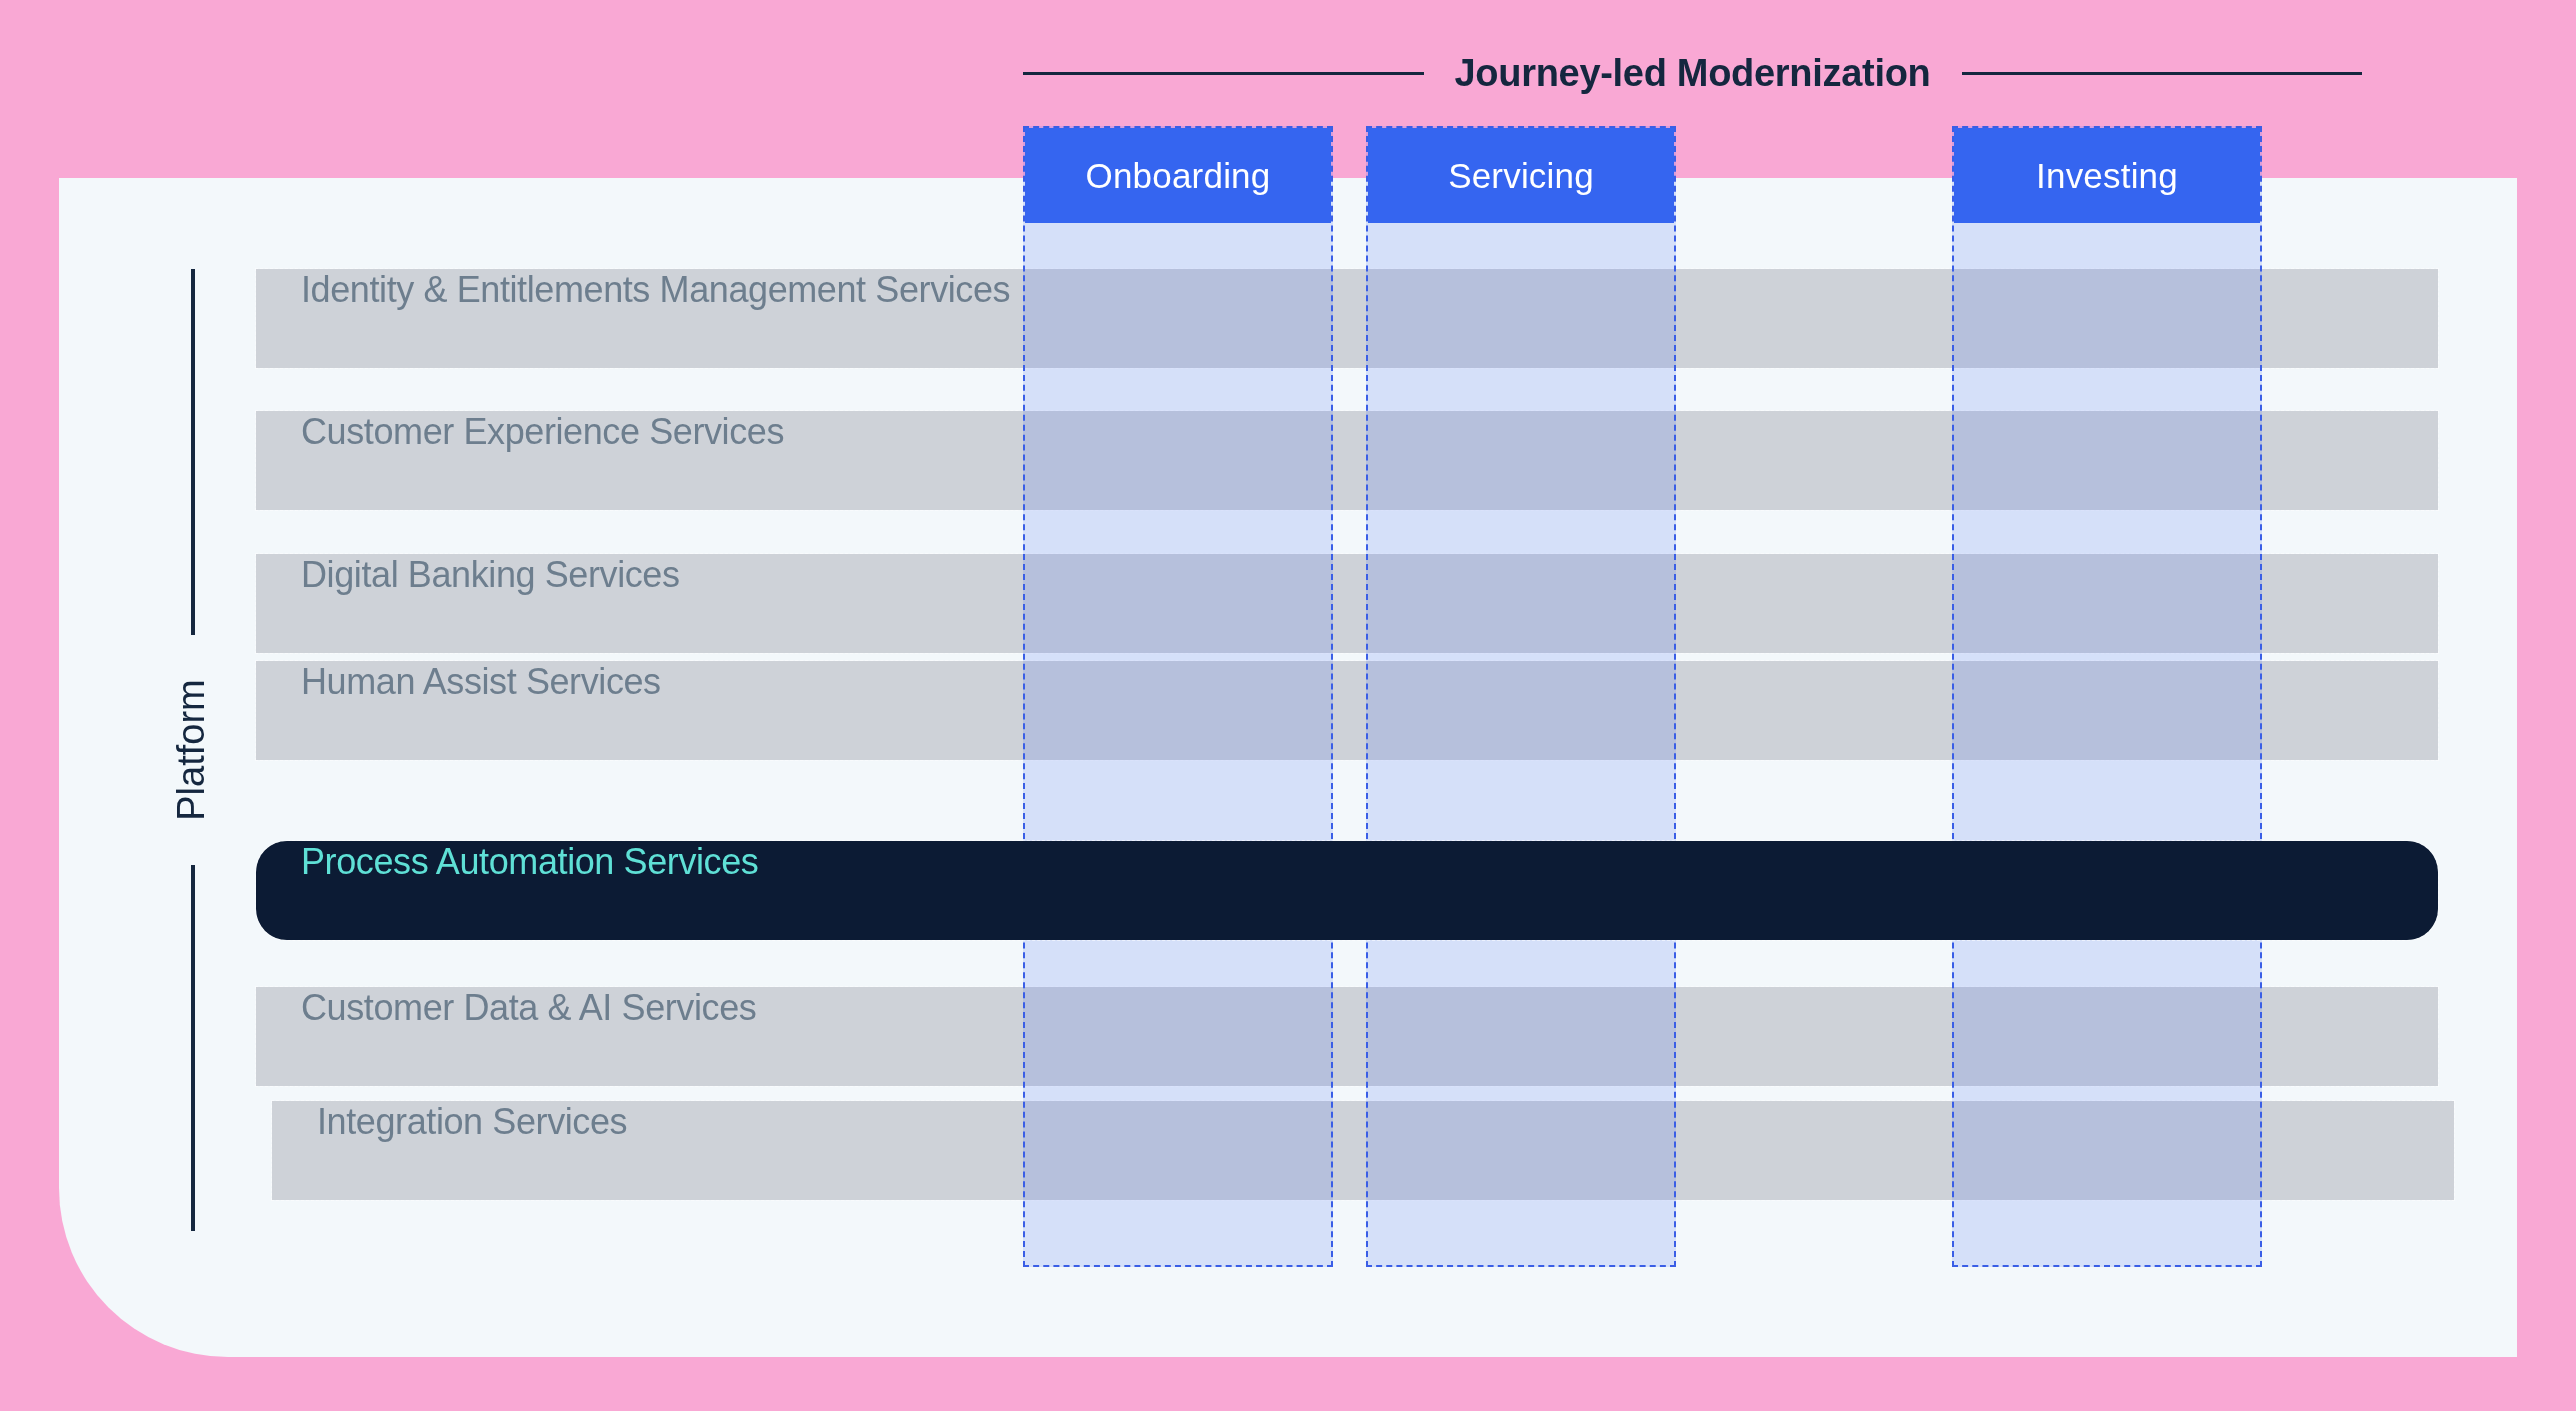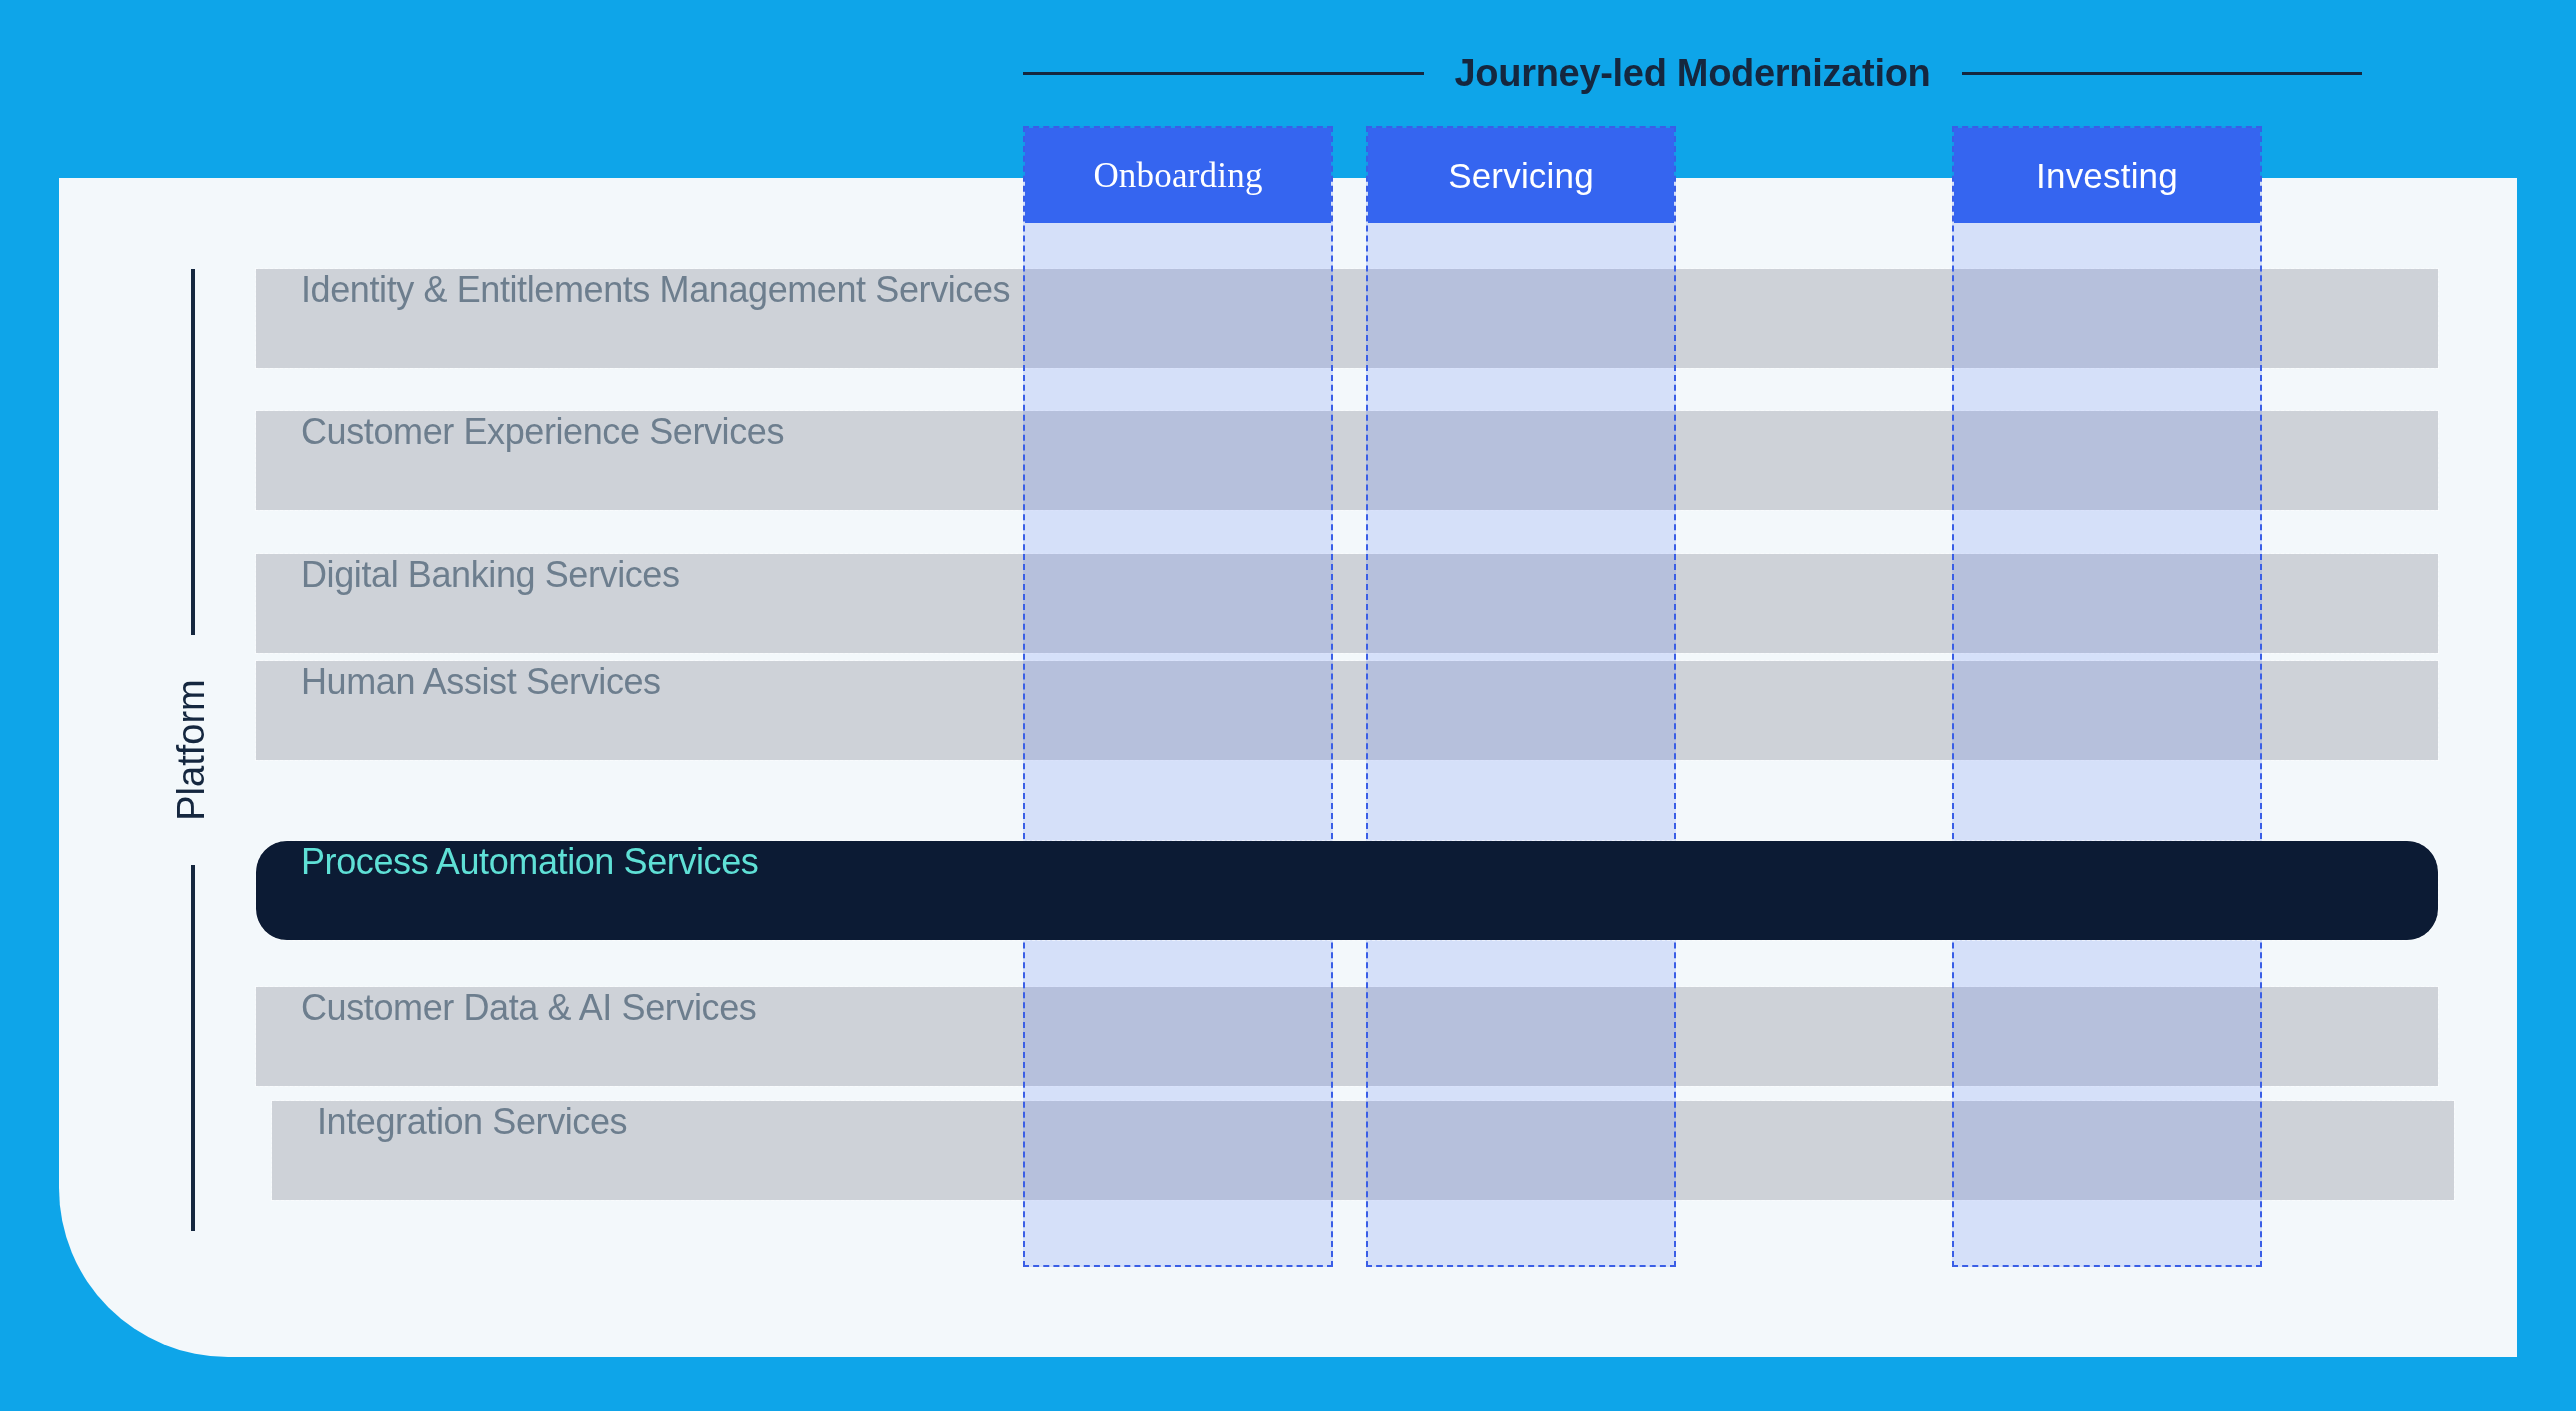--- a/index.html
+++ b/index.html
@@ -8,21 +8,21 @@
     width: 2576px;
     height: 1412px;
     overflow: hidden;
     font-family: "Liberation Sans", sans-serif;
   }
 
   .canvas {
     position: relative;
     width: 2576px;
     height: 1412px;
-    background: #0ea5e9;
+    background: #f9a8d4;
     overflow: hidden;
     padding-left: 25px;
   }
 
   
   .panel {
     position: absolute;
     left: 59px;
     top: 178px;
     width: 2458px;
@@ -114,21 +114,21 @@
   
   .journey-col {
     position: absolute;
     top: 126px;
     width: 310px;
     height: 1141px;
     border: 2.6px dashed #3a5ee6;
     background: rgba(59, 102, 240, 0.16);
     z-index: 2;
   }
-  .journey-col.c0 { left: 1023px; font-family: Liberation Serif, serif; }
+  .journey-col.c0 { left: 1023px; }
   .journey-col.c1 { left: 1366px; }
   .journey-col.c2 { left: 1709px; }
   .journey-col.c3 { left: 1952px; }
 
   .journey-header {
     width: 100%;
     height: 95px;
     background: #3565f0;
     display: flex;
     align-items: center;

